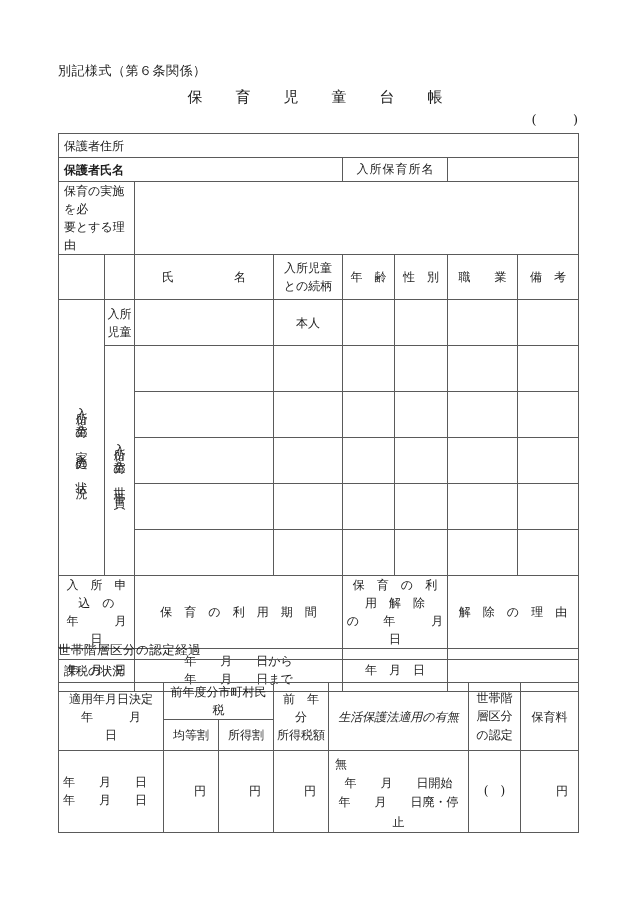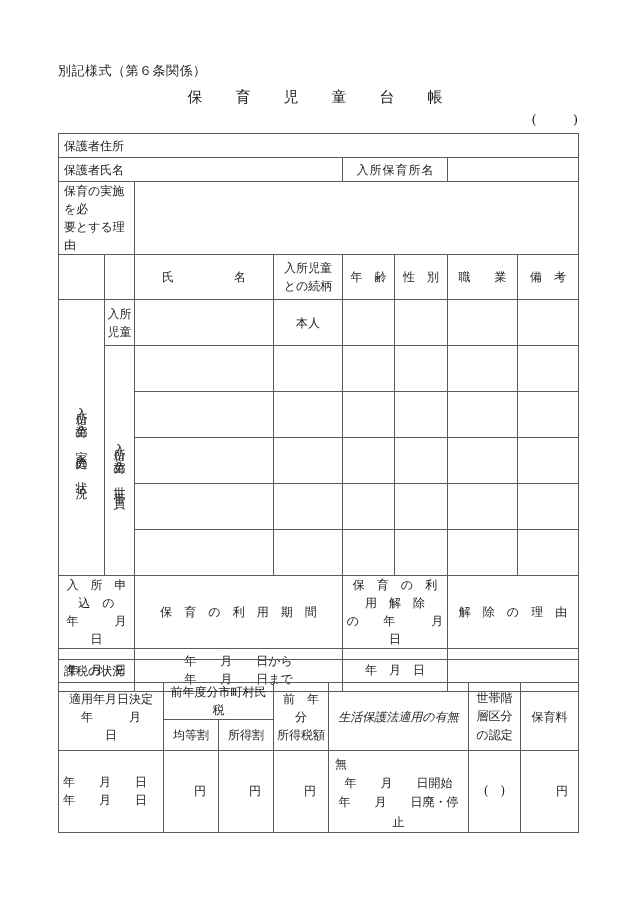--- a/index.html
+++ b/index.html
@@ -69,21 +69,21 @@
     line-height: 1.5;
     font-size: 12px;
   }
   .c { text-align: center; }
   .l { text-align: left; }
   .r { text-align: right; }
   .top { vertical-align: top; padding-top: 3px; }
 
   
   .sp1 { letter-spacing: 1px; }
-  .sp1, .sp2, .sp4, .sp6, .sp8 { white-space: nowrap; }
+  .sp1, .sp2, .sp4, .sp6, .sp8 { white-space: nowrap; font-family: Liberation Mono, monospace; }
   .sp1 { text-indent: 1px; }
 
   .two-line { line-height: 1.55; }
 
   
   .vert {
     writing-mode: vertical-rl;
     text-orientation: upright;
     letter-spacing: 6px;
     text-indent: 6px;
@@ -139,21 +139,21 @@
     <tbody>
 
       <tr>
         <td class="l" colspan="8" style="height:23px;">
           <span>保護者住所</span>
           <span></span>
         </td>
       </tr>
 
       <tr>
-        <td class="l" colspan="4" style="height:23px;">
+        <td class="l" colspan="4" style="height:23px;font-weight:bold;">
           <span>保護者氏名</span>
           <span></span>
         </td>
         <td class="c sp1" colspan="2">入所保育所名</td>
         <td class="l" colspan="2"></td>
       </tr>
 
       <tr>
         <td class="l two-line" colspan="2" style="height:46px;">
           <div>保育の実施を必</div>
@@ -262,20 +262,21 @@
           <div>年　　月　　日から</div>
           <div>年　　月　　日まで</div>
         </td>
         <td class="c" colspan="2">年　月　日</td>
         <td class="c" colspan="2"></td>
       </tr>
 
     </tbody>
   </table>
 
+  <div class="section-caption">世帯階層区分の認定経過</div>
 
   <table class="grid" style="left:58px; top:659px; width:520px;">
     <colgroup>
       <col style="width:105px">
       <col style="width:55px">
       <col style="width:55px">
       <col style="width:55px">
       <col style="width:140px">
       <col style="width:52px">
       <col style="width:58px">

